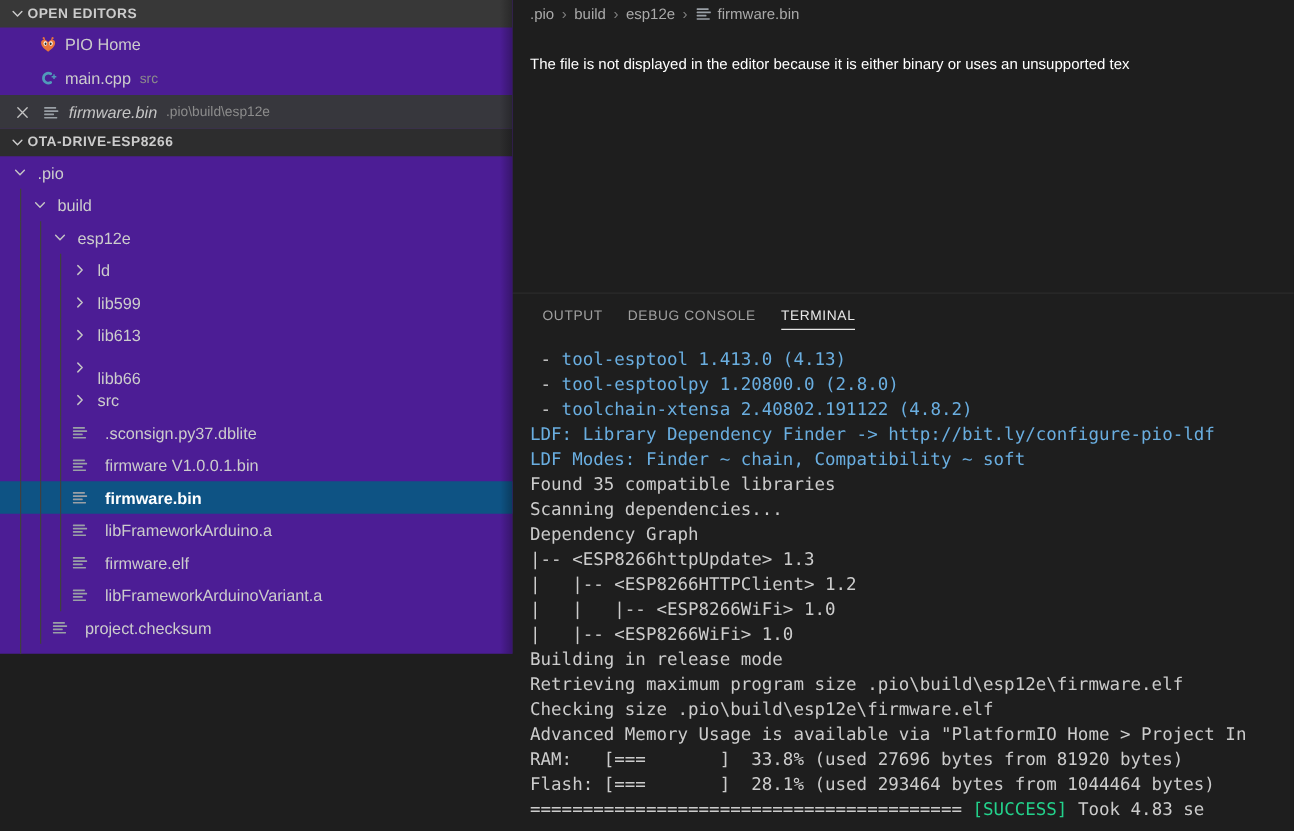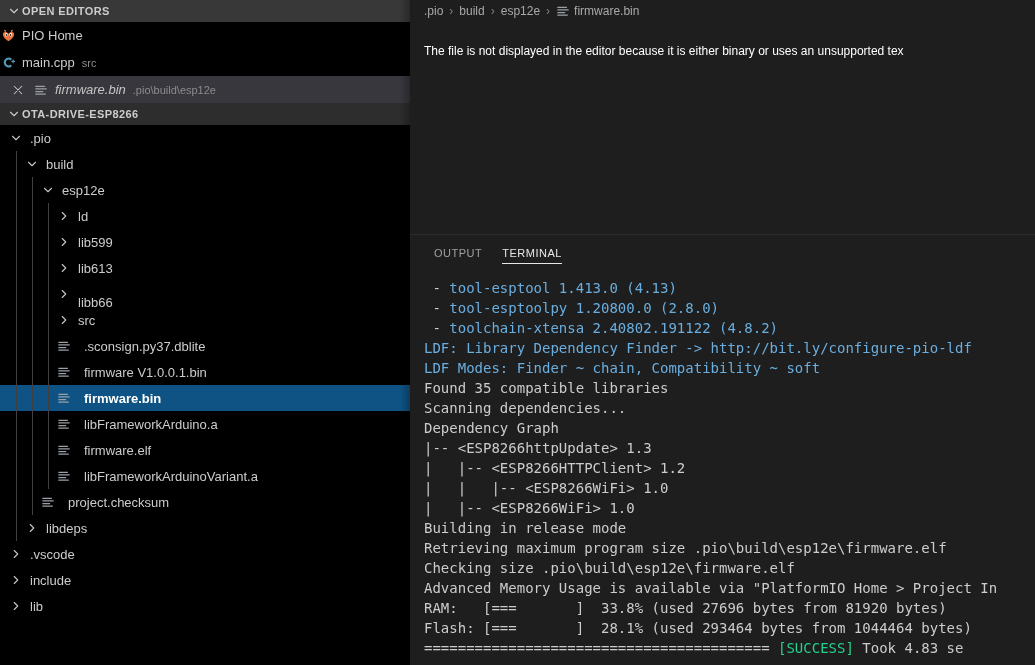--- a/index.html
+++ b/index.html
@@ -7,22 +7,22 @@
     width: 1035px; height: 665px;
     overflow: hidden;
     background: #1e1e1e;
     font-family: "Liberation Sans", sans-serif;
     -webkit-font-smoothing: antialiased;
   }
   #app { position: relative; width: 1035px; height: 665px; display: flex; }
 
   
   #sidebar {
-    width: 410px; height: 665px;
-    background: #000000;
+    width: 410px; height: 523px;
+    background: #4c1d95;
     position: relative;
     flex: 0 0 410px;
     overflow: hidden;
   }
   .section-header {
     height: 22px;
     display: flex; align-items: center;
     font-size: 11px; font-weight: bold;
     letter-spacing: 0.4px;
     color: #cccccc;
@@ -38,20 +38,21 @@
     color: #cccccc;
   }
   .twisty svg { display: block; }
 
   
   .oe-row {
     height: 27px;
     display: flex; align-items: center;
     font-size: 13px;
     color: #cccccc;
+    padding-left: 30px;
     cursor: pointer;
     position: relative;
   }
   .oe-row.active {
     background: #37373d;
     padding-left: 8px;
   }
   .oe-close {
     width: 20px; height: 20px;
     display: inline-flex; align-items: center; justify-content: center;
@@ -544,20 +545,23 @@
 
     <div id="editor-body">
       <span>The file is not displayed in the editor because it is either binary or uses an unsupported tex</span>
     </div>
 
     <div id="panel">
       <div id="panel-tabs">
           <div class="ptab">
             <span>OUTPUT</span>
           </div>
+          <div class="ptab">
+            <span>DEBUG CONSOLE</span>
+          </div>
           <div class="ptab active">
             <span>TERMINAL</span>
           </div>
         </div>
       <div id="terminal"><div class="tline"><span class="c-default"> - </span><span class="c-blue">tool-esptool 1.413.0 (4.13)</span></div><div class="tline"><span class="c-default"> - </span><span class="c-blue">tool-esptoolpy 1.20800.0 (2.8.0)</span></div><div class="tline"><span class="c-default"> - </span><span class="c-blue">toolchain-xtensa 2.40802.191122 (4.8.2)</span></div><div class="tline"><span class="c-blue">LDF: Library Dependency Finder -&gt; http://bit.ly/configure-pio-ldf</span></div><div class="tline"><span class="c-blue">LDF Modes: Finder ~ chain, Compatibility ~ soft</span></div><div class="tline"><span class="c-default">Found 35 compatible libraries</span></div><div class="tline"><span class="c-default">Scanning dependencies...</span></div><div class="tline"><span class="c-default">Dependency Graph</span></div><div class="tline"><span class="c-default">|-- &lt;ESP8266httpUpdate&gt; 1.3</span></div><div class="tline"><span class="c-default">|   |-- &lt;ESP8266HTTPClient&gt; 1.2</span></div><div class="tline"><span class="c-default">|   |   |-- &lt;ESP8266WiFi&gt; 1.0</span></div><div class="tline"><span class="c-default">|   |-- &lt;ESP8266WiFi&gt; 1.0</span></div><div class="tline"><span class="c-default">Building in release mode</span></div><div class="tline"><span class="c-default">Retrieving maximum program size .pio\build\esp12e\firmware.elf</span></div><div class="tline"><span class="c-default">Checking size .pio\build\esp12e\firmware.elf</span></div><div class="tline"><span class="c-default">Advanced Memory Usage is available via "PlatformIO Home &gt; Project In</span></div><div class="tline"><span class="c-default">RAM:   [===       ]  33.8% (used 27696 bytes from 81920 bytes)</span></div><div class="tline"><span class="c-default">Flash: [===       ]  28.1% (used 293464 bytes from 1044464 bytes)</span></div><div class="tline"><span class="c-default">========================================= </span><span class="c-green">[SUCCESS]</span><span class="c-default"> Took 4.83 se</span></div></div>
     </div>
   </div>
 </div>
 
 </body></html>

